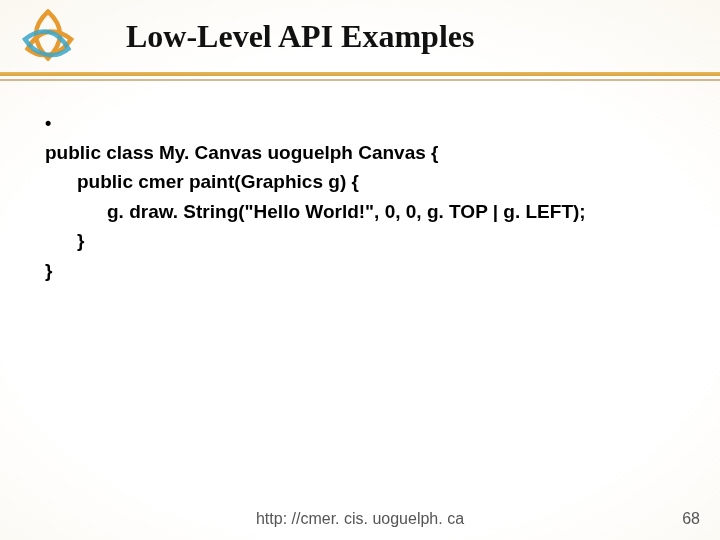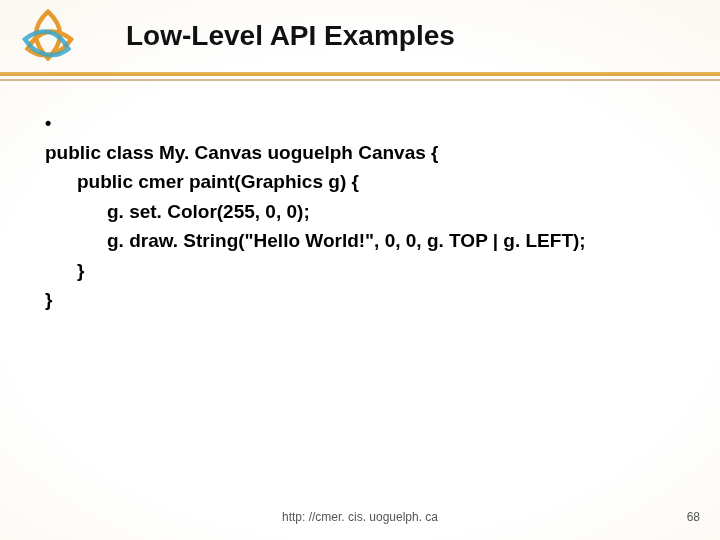--- a/index.html
+++ b/index.html
@@ -23,23 +23,24 @@
     width: 96px;
     height: 72px;
     display: flex;
     align-items: center;
     justify-content: center;
   }
   .title {
     flex: 1;
     text-align: left;
     padding-left: 30px;
-    font-size: 28px;
+    font-size: 32px;
     font-weight: bold;
     color: #111;
+    font-family: Liberation Serif, serif;
   }
   .rule-wrap {
     position: absolute;
     top: 72px; left: 0; right: 0;
     height: 14px;
   }
   .rule-wrap .bar1 { height: 4px; background: linear-gradient(#e6b85a, #d9a53f); }
   .rule-wrap .bar2 { height: 2px; background: #b5884a; opacity: .6; margin-top: 2px; }
   .rule-wrap .bar3 { height: 1px; background: #ffffff; }
 
@@ -62,21 +63,21 @@
   }
   .ind1 { padding-left: 0; }
   .ind2 { padding-left: 32px; }
   .ind3 { padding-left: 62px; }
 
   .footer {
     position: absolute;
     bottom: 10px;
     left: 0; right: 0;
     height: 20px;
-    font-size: 12px;
+    font-size: 16px;
     color: #555;
   }
   .footer-url {
     position: absolute;
     left: 0; right: 0;
     text-align: center;
   }
   .page-num {
     position: absolute;
     right: 20px;
@@ -105,21 +106,20 @@
       <div class="bar3"></div>
       <div class="bar2"></div>
   </div>
 
   <div class="body">
     <div class="bullet-row ind1">
       <span class="bullet-dot">•</span>
     </div>
     <div class="ind1">public class My. Canvas uoguelph Canvas {</div>
     <div class="ind2">public cmer paint(Graphics g) {</div>
-    <div class="ind3">g. set. Color(255, 0, 0);</div>
     <div class="ind3">g. draw. String("Hello World!", 0, 0, g. TOP | g. LEFT);</div>
     <div class="ind2">}</div>
     <div class="ind1">}</div>
   </div>
 
   <div class="footer">
     <div class="footer-url">http: //cmer. cis. uoguelph. ca</div>
     <div class="page-num">68</div>
   </div>
 </div>

